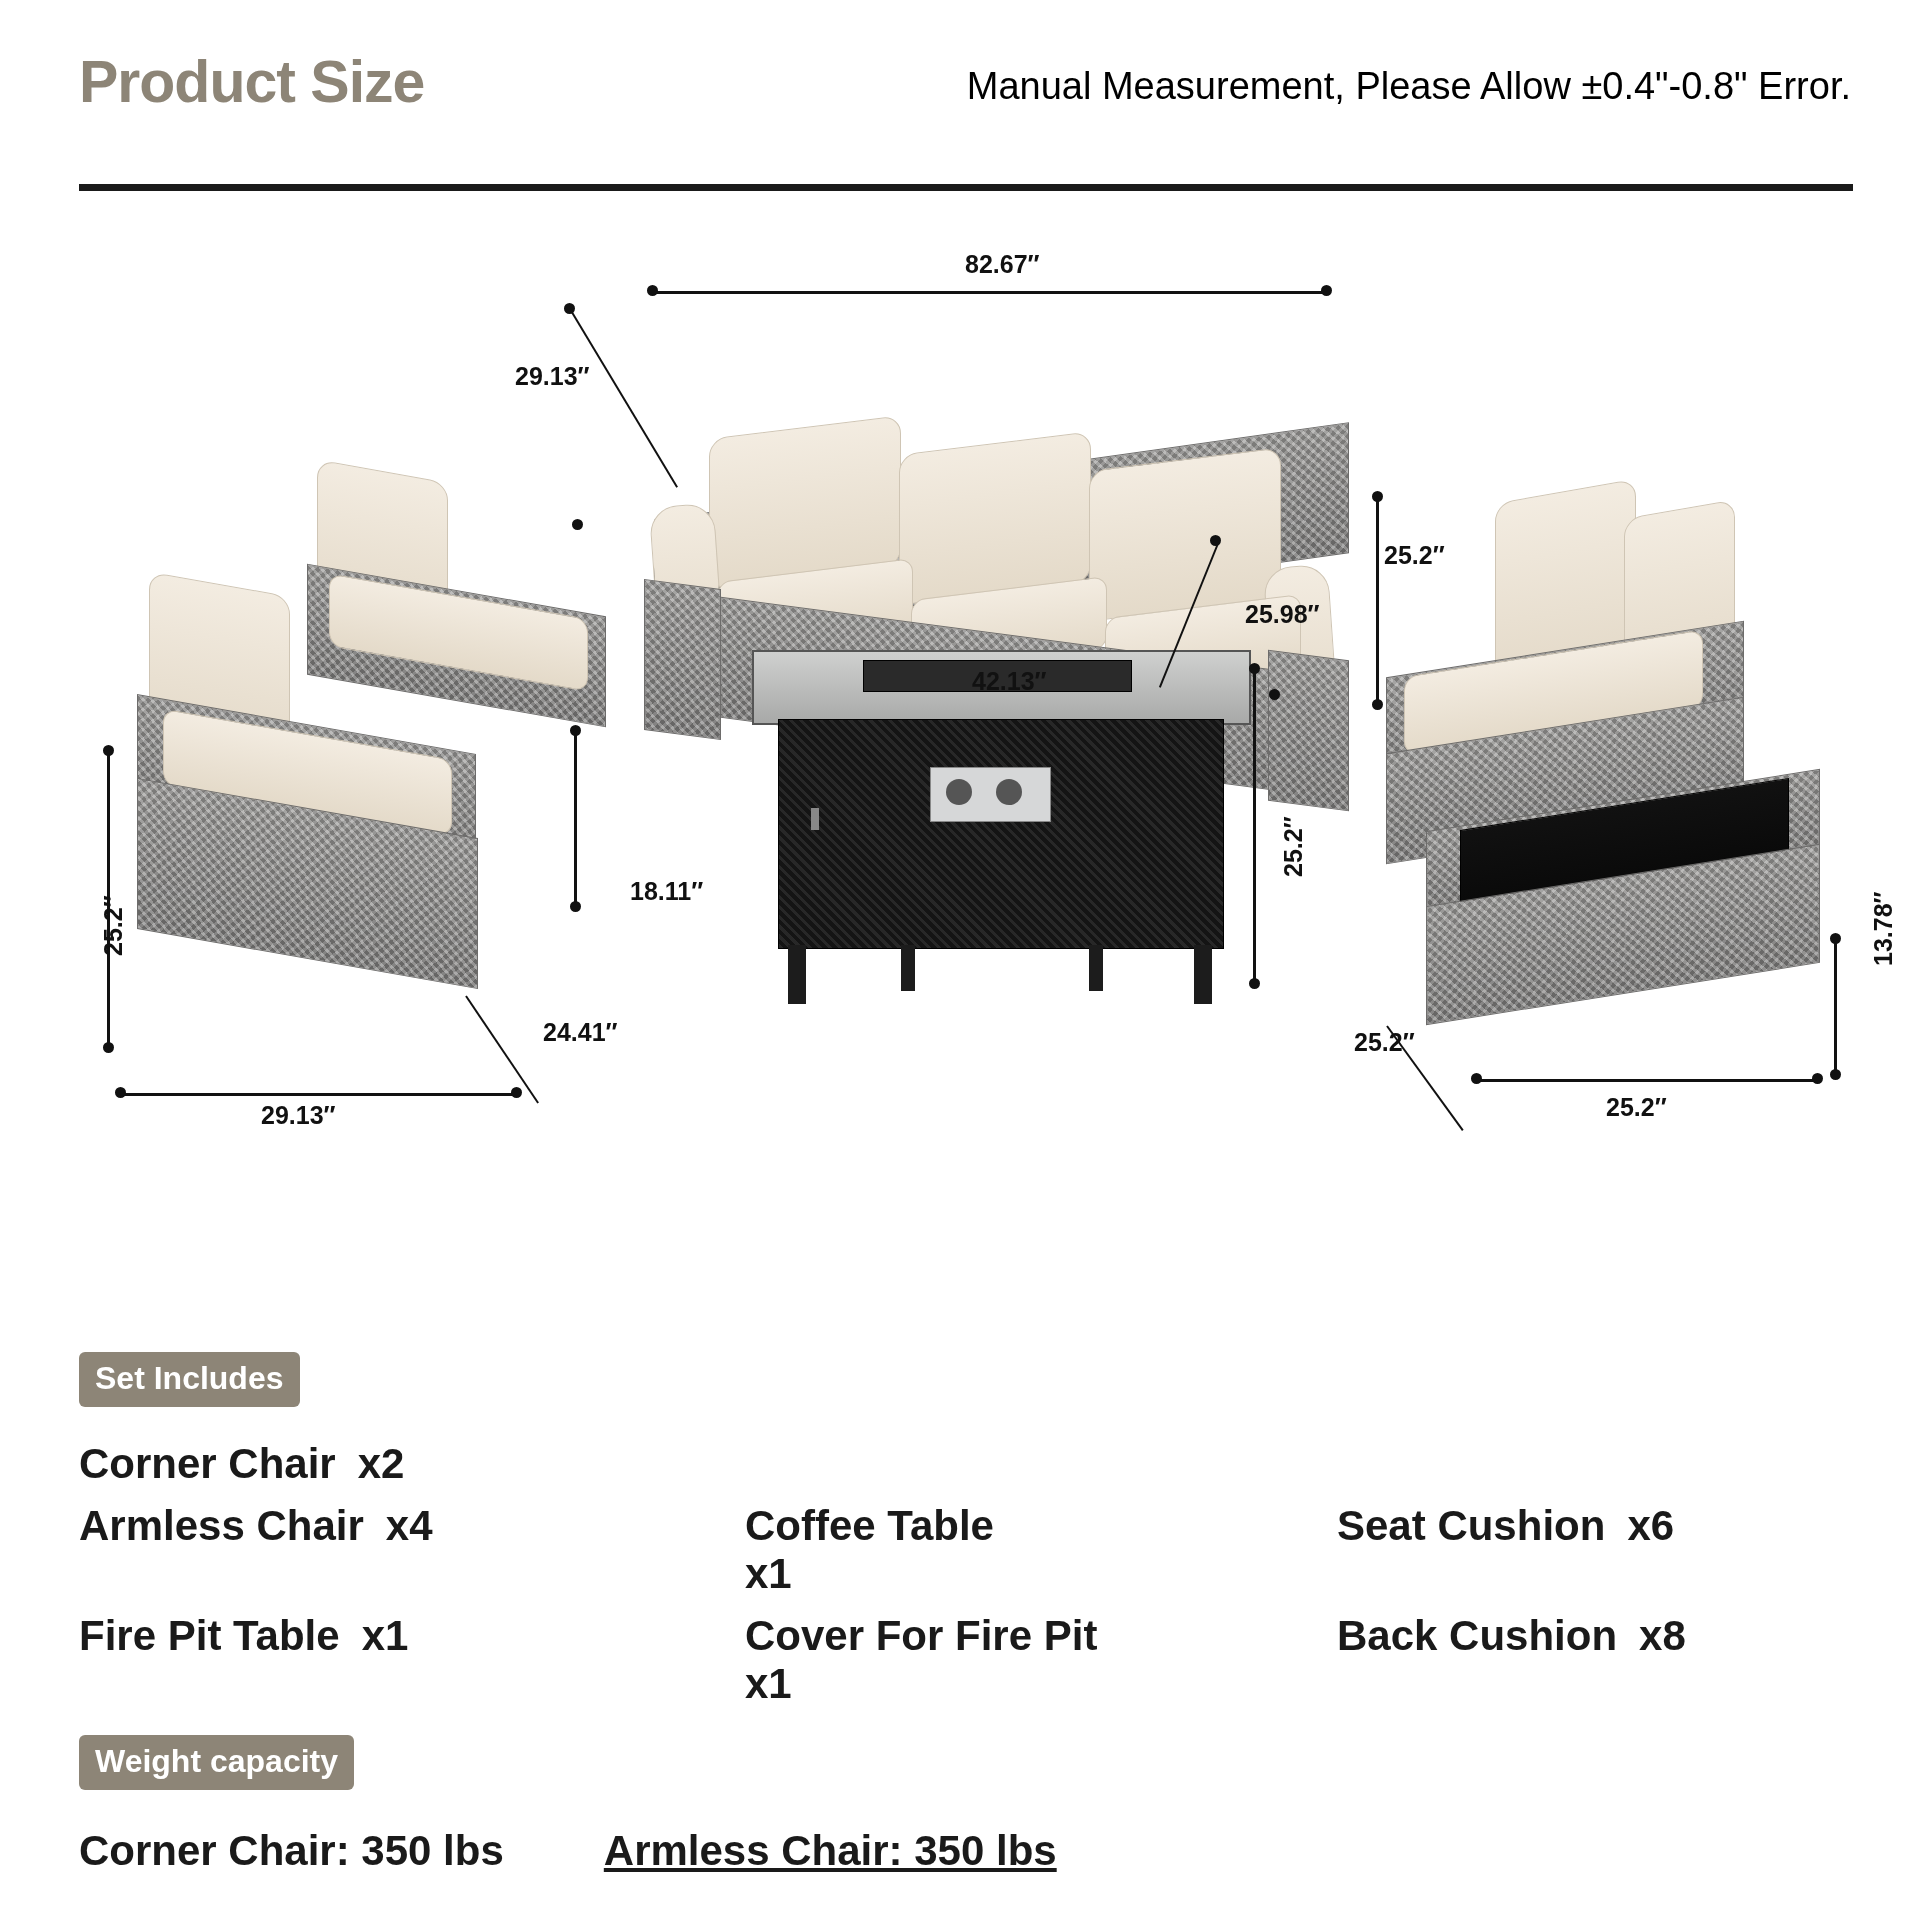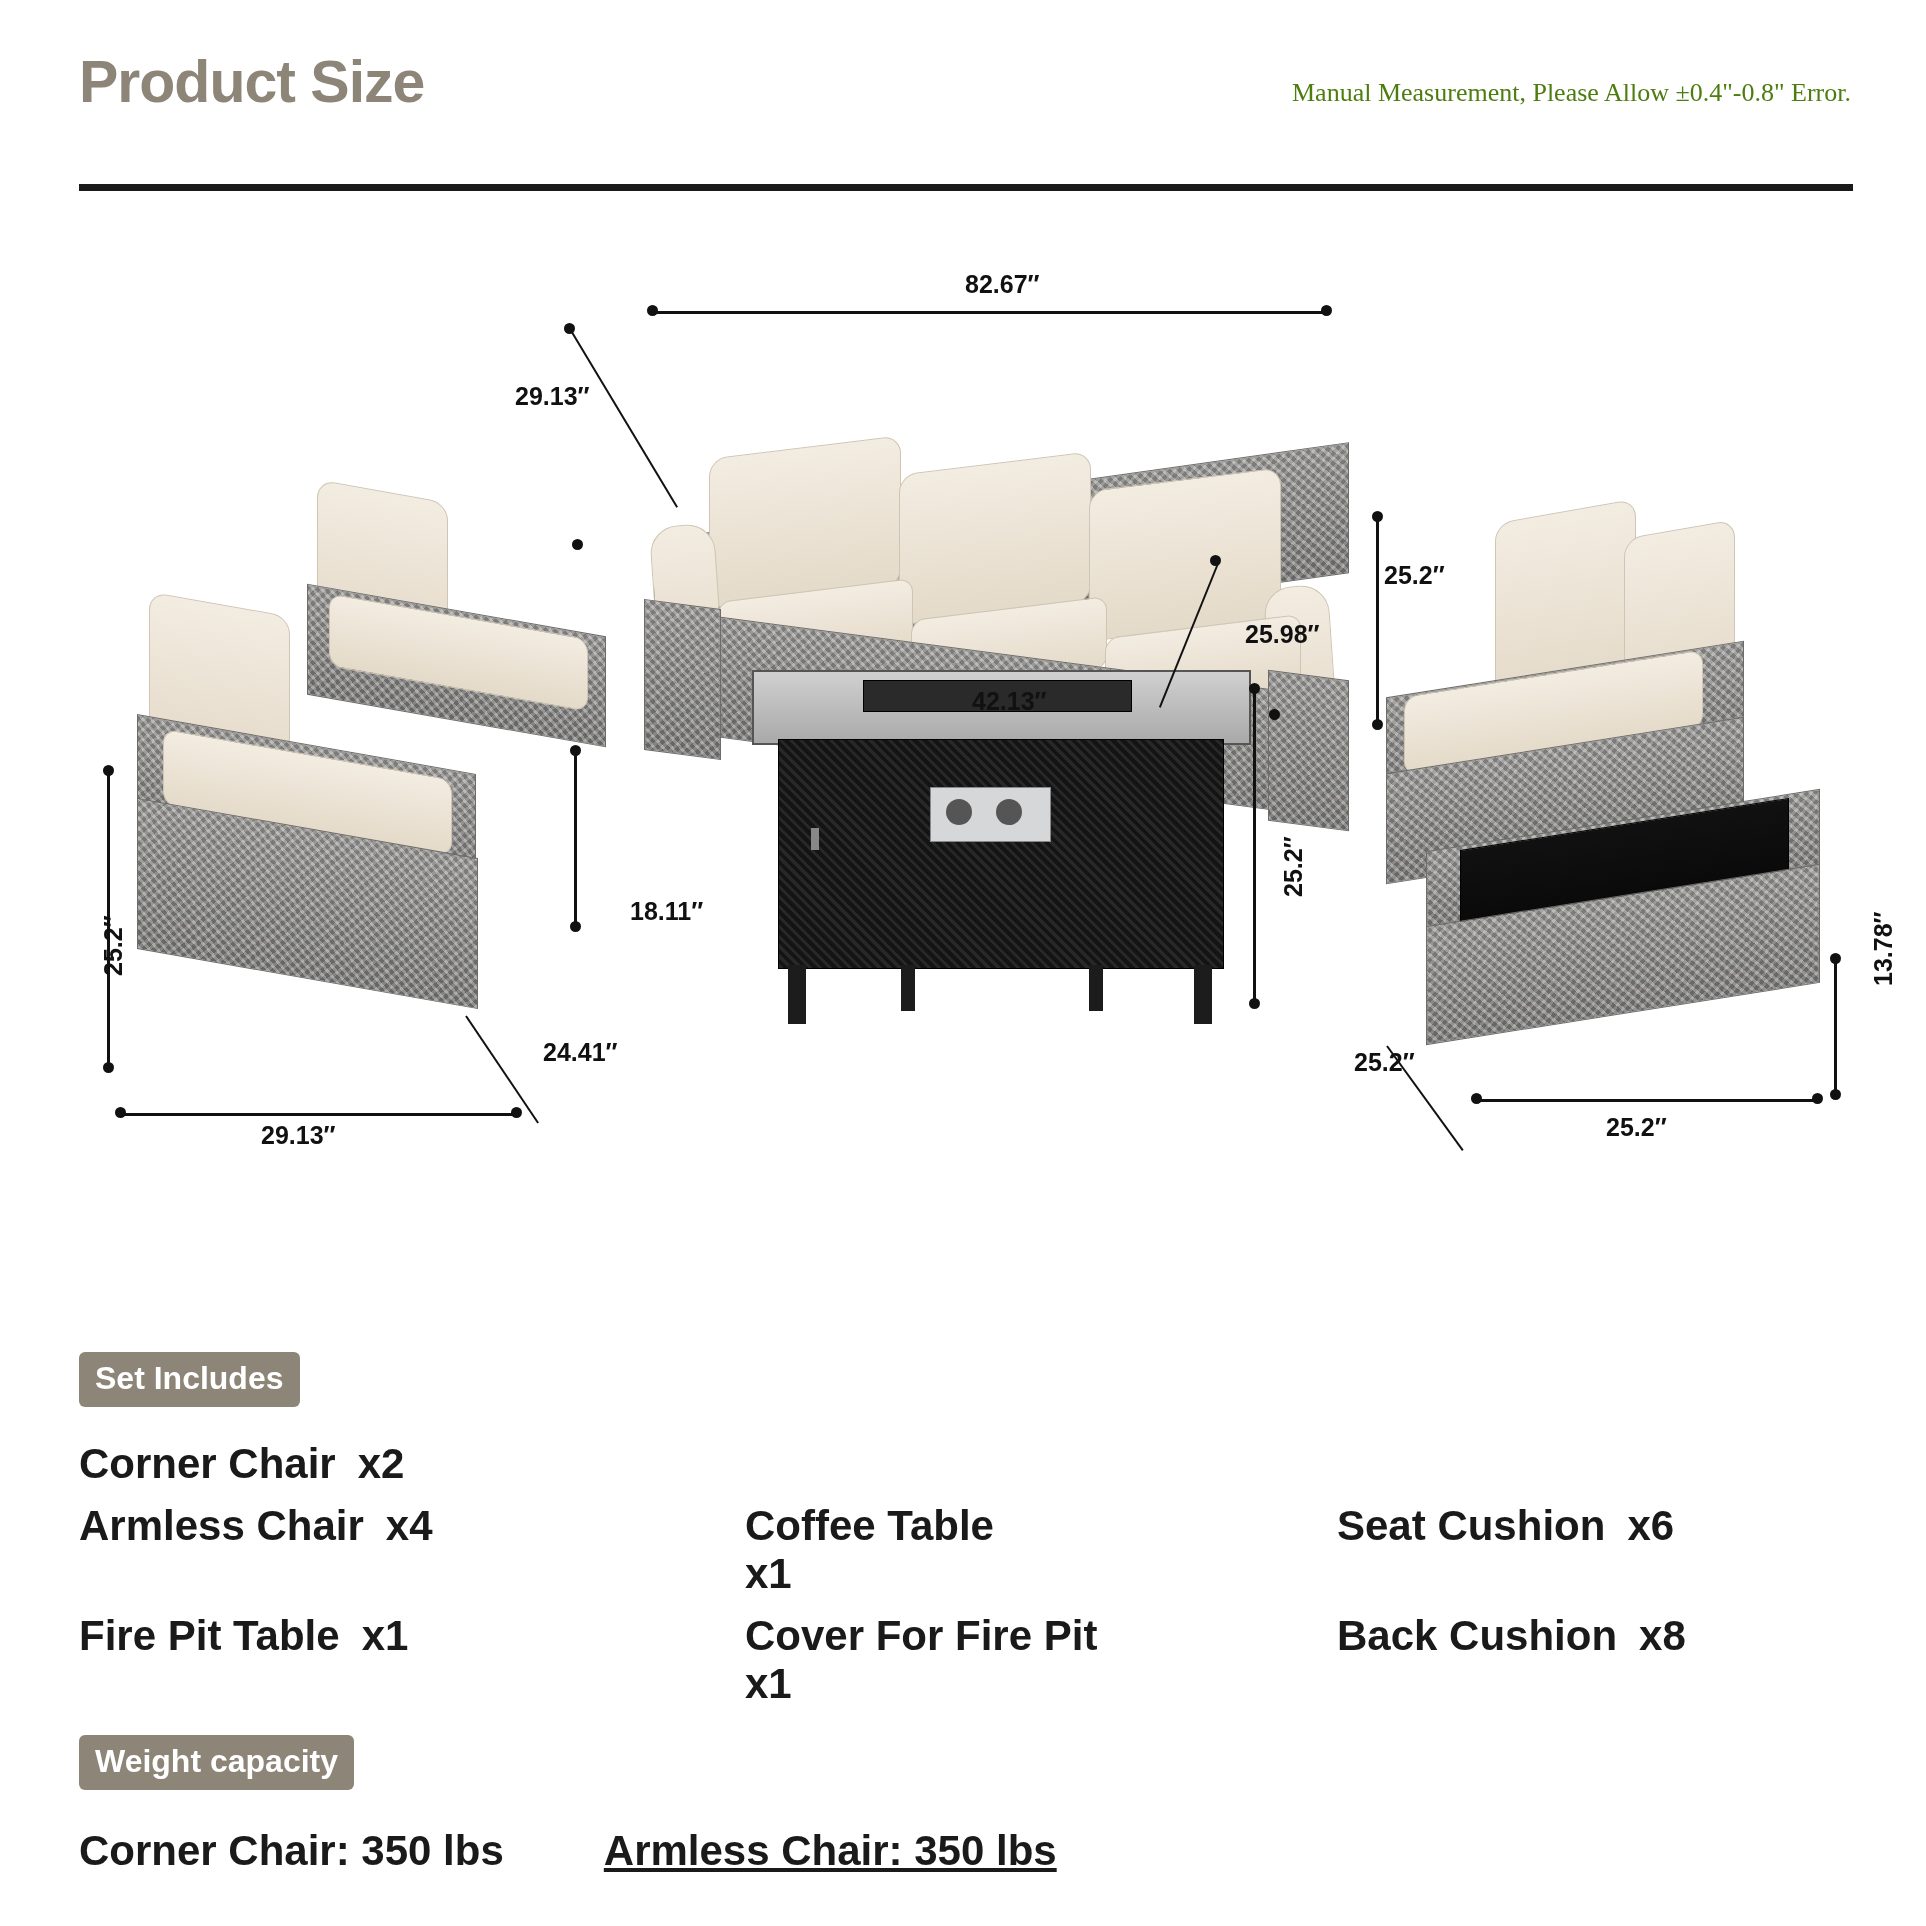--- a/index.html
+++ b/index.html
@@ -10,29 +10,29 @@
   }
   .page{position:absolute;inset:0;}
 
   
   .header{position:absolute;left:79px;top:48px;width:1772px;}
   .title{
     font-size:59px;font-weight:bold;color:#8d8577;letter-spacing:-1px;
     display:inline-block;vertical-align:bottom;
   }
   .subtitle{
-    font-size:26px;color:#4d7c0f;display:inline-block;
-    position:absolute;right:0;bottom:8px;white-space:nowrap;font-family:Liberation Serif, serif;
+    font-size:38px;color:#000000;display:inline-block;
+    position:absolute;right:0;bottom:8px;white-space:nowrap;
   }
   .header-rule{
     position:absolute;left:79px;top:184px;width:1774px;height:7px;background:#1a1a1a;
   }
 
   
-  .diagram{position:absolute;left:0;top:224px;width:1851px;height:1079px;}
+  .diagram{position:absolute;left:0;top:204px;width:1851px;height:1079px;}
   .dim-label{
     position:absolute;font-size:25px;font-weight:bold;color:#111;white-space:nowrap;
   }
   .dim-label.rot{transform:rotate(-90deg);transform-origin:left top;}
   .dot{position:absolute;width:11px;height:11px;border-radius:50%;background:#111;}
   .tick{position:absolute;background:#111;}
 
   
   .piece{position:absolute;}
   .wicker{

